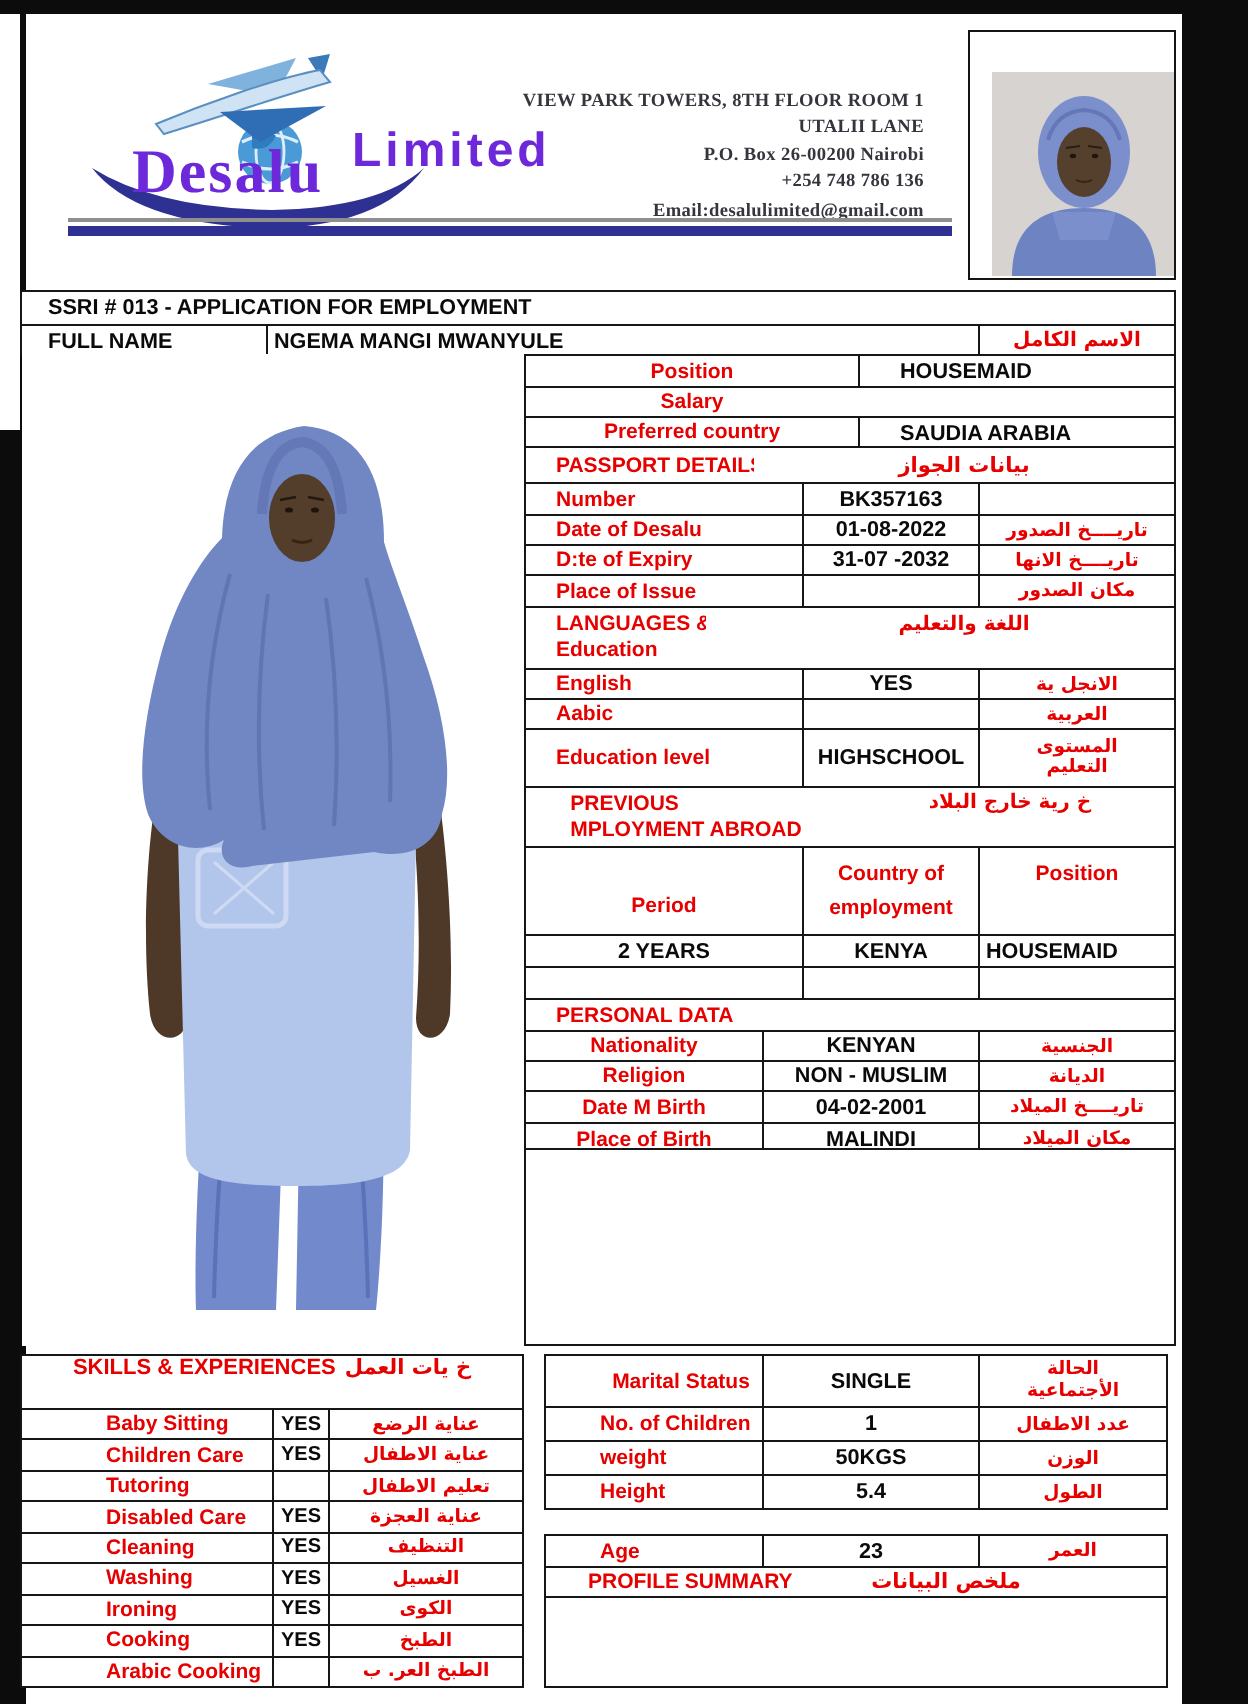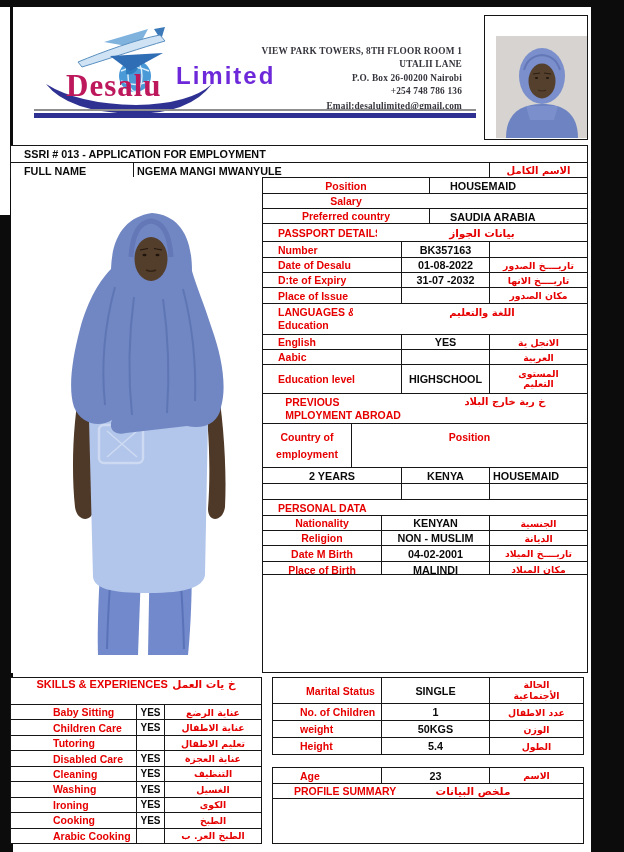--- a/index.html
+++ b/index.html
@@ -3,21 +3,21 @@
 <meta charset="utf-8">
 <style>
   html,body{margin:0;padding:0;background:#777;}
   .page{position:relative;width:624px;height:852px;background:#fff;overflow:hidden;
         font-family:"Liberation Sans",sans-serif;}
   .abs{position:absolute;}
   .bar{position:absolute;background:#0c0c0c;}
   
   .logo-gfx{position:absolute;left:38px;top:26px;width:230px;height:92px;}
   .logo-desalu{position:absolute;left:66px;top:70px;font-family:"Liberation Serif",serif;
-        font-weight:bold;font-size:31px;color:#be185d;letter-spacing:1px;line-height:1;}
+        font-weight:bold;font-size:31px;color:#6d28d9;letter-spacing:1px;line-height:1;}
   .logo-limited{position:absolute;left:176px;top:64px;font-size:24px;color:#6d28d9;
         font-weight:bold;letter-spacing:2px;line-height:1;}
   .addr{position:absolute;left:250px;top:45px;width:212px;text-align:right;
         font-family:"Liberation Serif",serif;font-weight:bold;font-size:9.3px;
         color:#35353d;line-height:13.4px;letter-spacing:.2px;}
   .addr .email{margin-top:1px;}
   .rule-gray{position:absolute;left:34px;top:109px;width:442px;height:2px;background:#8f8f8f;}
   .rule-navy{position:absolute;left:34px;top:113px;width:442px;height:5px;background:#2e3192;}
   .photo-box{position:absolute;left:484px;top:15px;width:104px;height:125px;
         border:1.5px solid #141414;box-sizing:border-box;background:#fff;}
@@ -262,20 +262,23 @@
         <span class="lb two hdr2" style="text-align:left;">
             <span>PREVIOUS</span>
             <span>MPLOYMENT ABROAD</span>
           </span>
       </div>
       <div class="c cen nb" style="flex:1;align-items:flex-start;padding-top:2px;">
         <span class="ar" style="font-size:10px;">خ رية خارج البلاد</span>
       </div>
     </div>
     <div class="row" style="height:44px;">
+      <div class="c cen" style="width:138px;align-items:flex-end;padding-bottom:8px;">
+          <span class="lb">Period</span>
+        </div>
       <div class="c cen" style="width:88px;">
           <span class="lb two sp" style="height:40px;text-align:center;">
             <span>Country of</span>
             <span>employment</span>
           </span>
         </div>
       <div class="c cen" style="flex:1;align-items:flex-start;padding-top:7px;">
           <span class="lb">Position</span>
         </div>
     </div>
@@ -506,21 +509,21 @@
 
   <div class="tbl" style="left:272px;top:767px;width:312px;height:77px;">
     <div class="row first" style="height:15px;">
       <div class="c p27" style="width:108px;">
           <span class="lb">Age</span>
         </div>
       <div class="c cen" style="width:108px;">
           <span class="vl">23</span>
         </div>
       <div class="c cen" style="flex:1;">
-          <span class="ar">الاسم</span>
+          <span class="ar">العمر</span>
         </div>
     </div>
     <div class="row" style="height:15px;">
       <div class="c nb" style="width:140px;padding-left:21px;">
           <span class="lb">PROFILE SUMMARY</span>
         </div>
       <div class="c cen nb" style="width:120px;">
           <span class="ar" style="font-size:10.5px;">ملخص البيانات</span>
         </div>
       <div class="c nb" style="flex:1;"></div>

